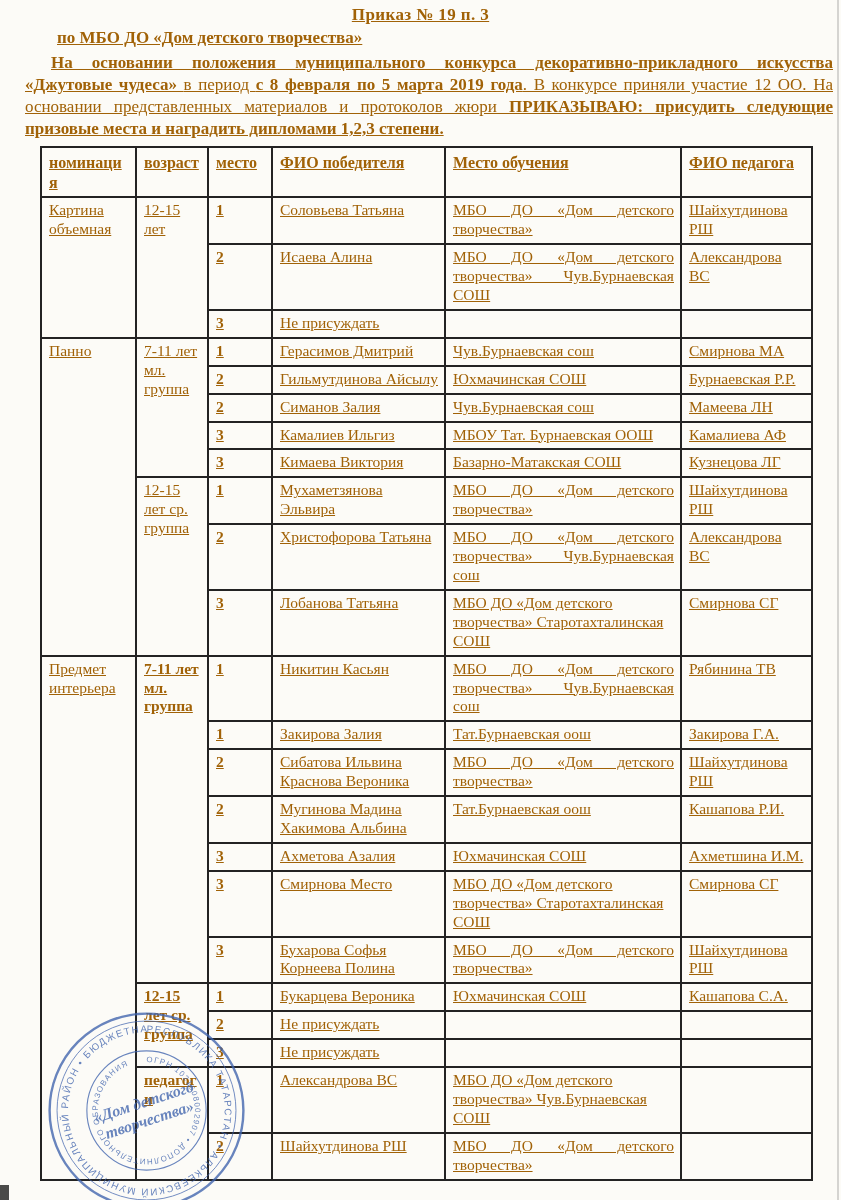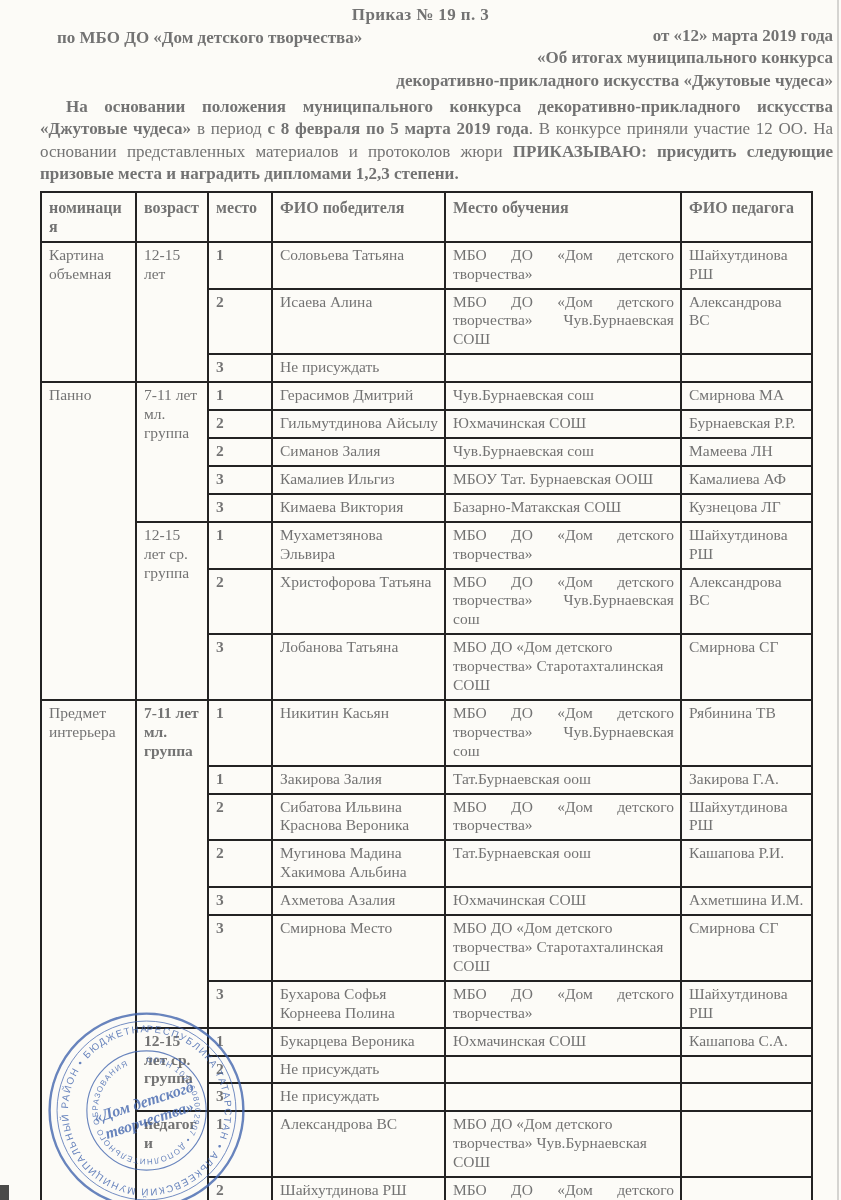--- a/index.html
+++ b/index.html
@@ -2,41 +2,42 @@
 <html lang="ru"><head>
 <meta charset="utf-8">
 <style>
   html,body{margin:0;padding:0;background:#ffffff;}
   .page{
     position:relative;
     width:841px;height:1200px;
     background:#fcfbf7;
     overflow:hidden;
     font-family:"Liberation Serif", serif;
-    color:#737373;
+    color:#a16207;
     box-sizing:border-box;
+    text-decoration:underline;
   }
   .page::after{
     content:"";position:absolute;top:0;right:2px;width:2px;height:100%;
     background:rgba(110,110,110,.28);pointer-events:none;
   }
   .b{font-weight:bold;}
   .order-title{
     text-align:center;font-weight:bold;font-size:17px;
     padding-top:5px;letter-spacing:.4px;
   }
   .header-row{
     display:flex;justify-content:space-between;align-items:flex-start;
     padding:0 8px 0 57px;
   }
   .org-line{font-weight:bold;font-size:17px;margin-top:3px;white-space:nowrap;}
   .right-block{text-align:right;font-weight:bold;font-size:17px;line-height:1.32;}
   .intro{
     margin:4px 0 6px 0;
-    padding:0 8px 0 40px;
+    padding:0 8px 0 25px;
     font-size:17px;line-height:1.3;
     text-align:justify;text-indent:26px;
   }
   .results-table{
     border-collapse:collapse;table-layout:fixed;
     margin:0 0 0 40px;width:771px;
   }
   .results-table th,.results-table td{
     border:2px solid #232323;
     padding:3px 6px 4px 7px;
@@ -66,25 +67,20 @@
 </style>
 </head>
 <body>
 
 <div class="page">
 
   <div class="order-title">Приказ №  19   п. 3</div>
 
   <div class="header-row">
     <div class="org-line">по МБО ДО «Дом детского творчества»</div>
-    <div class="right-block">
-      <div>от «12»  марта 2019 года</div>
-      <div>«Об итогах муниципального конкурса</div>
-      <div>декоративно-прикладного  искусства  «Джутовые чудеса»</div>
-    </div>
   </div>
 
   <p class="intro"><span class="b">На основании  положения муниципального конкурса декоративно-прикладного искусства «Джутовые чудеса» </span><span>в период </span><span class="b">с 8 февраля по 5 марта 2019 года</span><span>. В конкурсе приняли участие 12 ОО. На основании представленных материалов и протоколов жюри </span><span class="b">ПРИКАЗЫВАЮ: присудить следующие призовые места и наградить дипломами 1,2,3 степени.</span></p>
 
   <table class="results-table">
     <colgroup>
       <col style="width:95px">
         <col style="width:72px">
         <col style="width:64px">
       <col style="width:173px">

